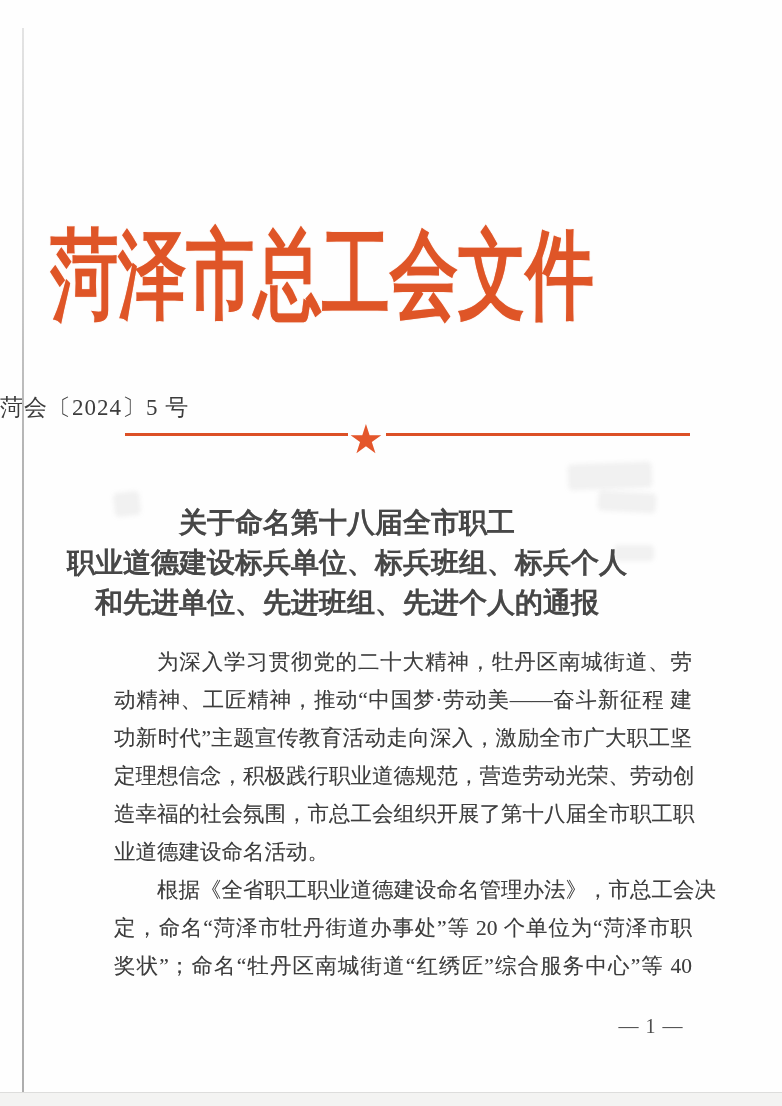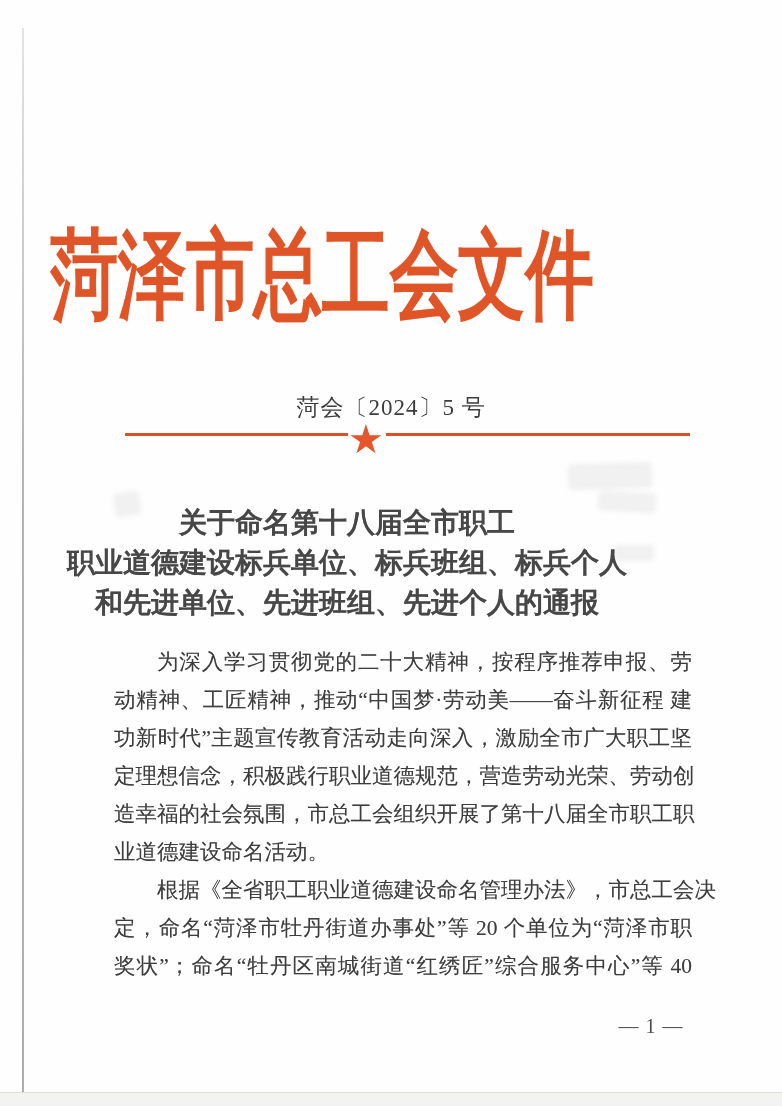--- a/index.html
+++ b/index.html
@@ -38,21 +38,20 @@
     color:#df5527;
     letter-spacing:0px;
     transform:scaleX(0.70);
     white-space:nowrap;
     text-shadow:0 0 1px rgba(223,85,39,.6);
   }
 
   
   .doc-number{
     position:absolute;left:0;top:392px;width:782px;
-    text-align:center;
     font-size:23px;color:#3c3c3c;letter-spacing:1px;
     padding-right:0;
   }
 
   
   .rule-left{position:absolute;left:125px;top:433px;width:223px;height:3px;background:#dc5026;}
   .rule-right{position:absolute;left:386px;top:433px;width:304px;height:3px;background:#dc5026;}
   .rule-star{
     position:absolute;left:346px;top:419px;width:40px;height:40px;
     font-size:40px;line-height:40px;color:#e4562b;text-align:center;
@@ -115,21 +114,21 @@
   <div class="rule-star">★</div>
   <div class="rule-right"></div>
 
   <div class="doc-title">
     <div>关于命名第十八届全市职工</div>
     <div>职业道德建设标兵单位、标兵班组、标兵个人</div>
     <div>和先进单位、先进班组、先进个人的通报</div>
   </div>
 
   <div class="body-text">
-    <div class="body-line indent">为深入学习贯彻党的二十大精神，按程序推荐申报、劳</div>
+    <div class="body-line indent">为深入学习贯彻党的二十大精神，牡丹区南城街道、劳</div>
     <div class="body-line">动精神、工匠精神，推动“中国梦·劳动美——奋斗新征程 建</div>
     <div class="body-line">功新时代”主题宣传教育活动走向深入，激励全市广大职工坚</div>
     <div class="body-line">定理想信念，积极践行职业道德规范，营造劳动光荣、劳动创</div>
     <div class="body-line">造幸福的社会氛围，市总工会组织开展了第十八届全市职工职</div>
     <div class="body-line para-end">业道德建设命名活动。</div>
     <div class="body-line indent">根据《全省职工职业道德建设命名管理办法》，市总工会决</div>
     <div class="body-line">定，命名“菏泽市牡丹街道办事处”等 20 个单位为“菏泽市职</div>
     <div class="body-line">奖状”；命名“牡丹区南城街道“红绣匠”综合服务中心”等 40</div>
   </div>
 

